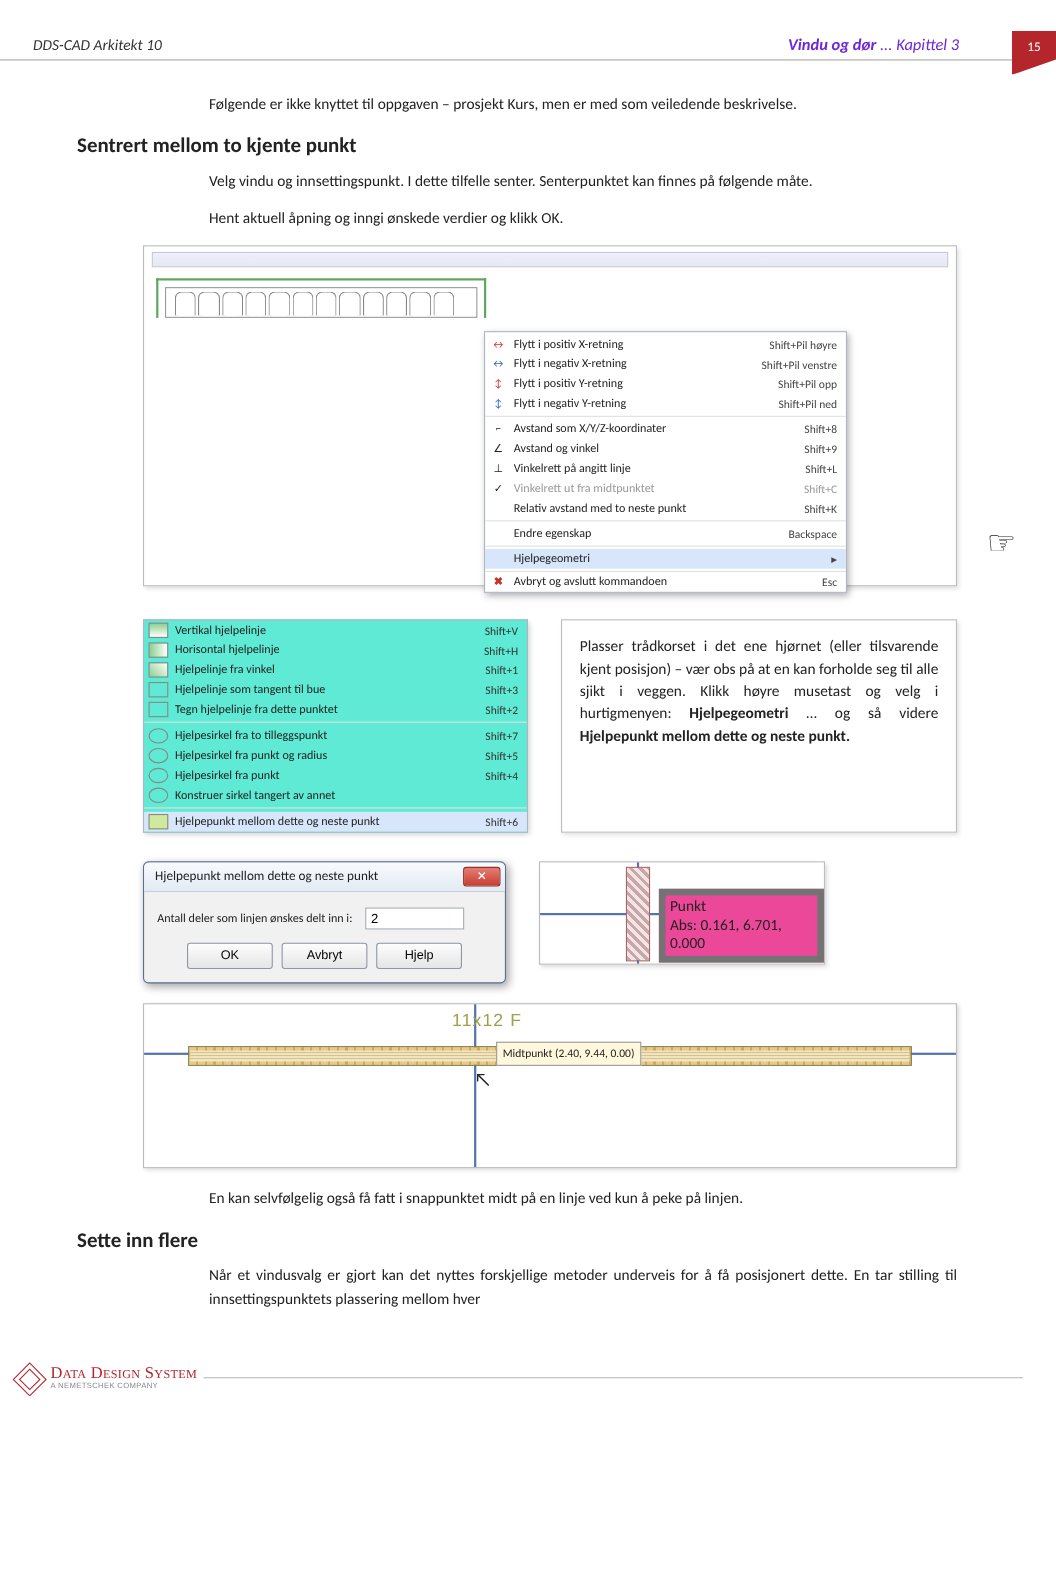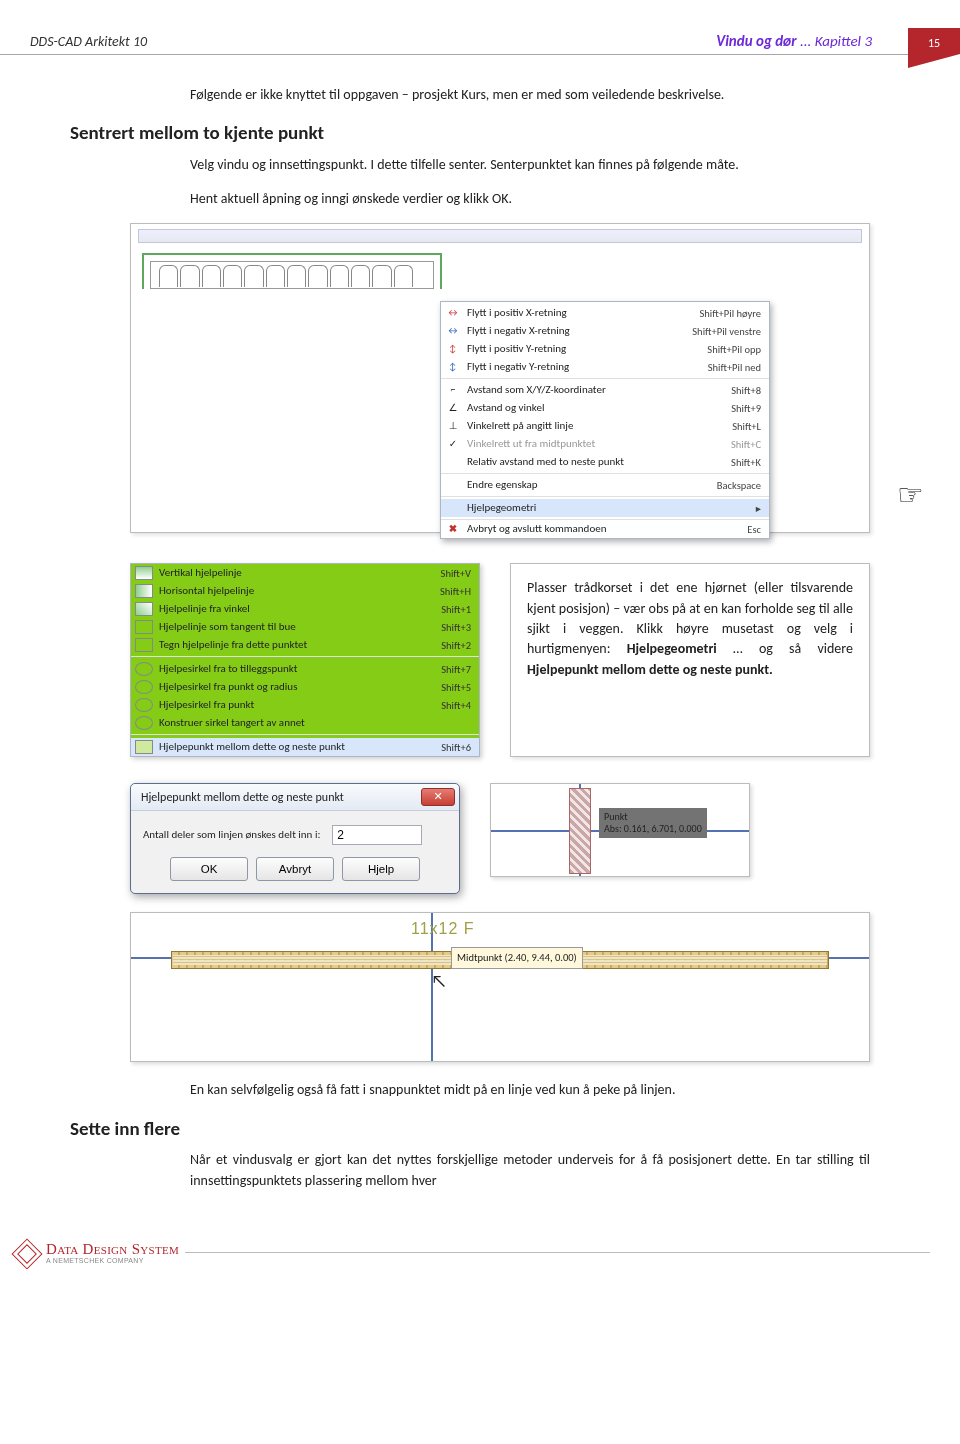--- a/index.html
+++ b/index.html
@@ -12,21 +12,21 @@
   }
   .page {
     width: 960px;
     padding: 0;
     position: relative;
   }
   .page-corner {
     position: absolute;
     top: 28px;
     right: 0;
-    width: 52px;
+    width: 40px;
     height: 40px;
     background: #b4252c;
     color: #fff;
     font-size: 12px;
     text-align: center;
     line-height: 30px;
     clip-path: polygon(0 0, 100% 0, 100% 65%, 0 100%);
   }
   .header-row {
     display: flex;
@@ -162,21 +162,21 @@
   }
 
   
   .row2 {
     display: flex;
     gap: 30px;
     margin-bottom: 26px;
   }
   .submenu {
     width: 350px;
-    background: #84cc16;
+    background: #5eead4;
     border: 1px solid #aeb6c4;
     box-shadow: 2px 2px 5px rgba(0,0,0,0.2);
     font-size: 11px;
   }
   .submenu .row {
     display: flex;
     align-items: center;
     padding: 2px 8px 2px 4px;
     height: 18px;
   }
@@ -267,23 +267,23 @@
     position: absolute;
     left: 78px; top: 4px;
     width: 22px; height: 86px;
     background: repeating-linear-gradient(45deg, #caa7a7 0 3px, #f2e5e5 3px 6px);
     border: 1px solid #aa6666;
   }
   .tooltip {
     position: absolute;
     left: 108px;
     top: 24px;
-    background: #737373;
-    border: 1px solid #737373;
-    font-size: 10px;
+    background: #ec4899;
+    border: 6px solid #737373;
+    font-size: 14px;
     padding: 2px 4px;
     line-height: 1.2;
   }
 
   
   .shot4-wrap {
     margin: 10px 0 18px 0;
   }
   .shot4 {
     height: 150px;

